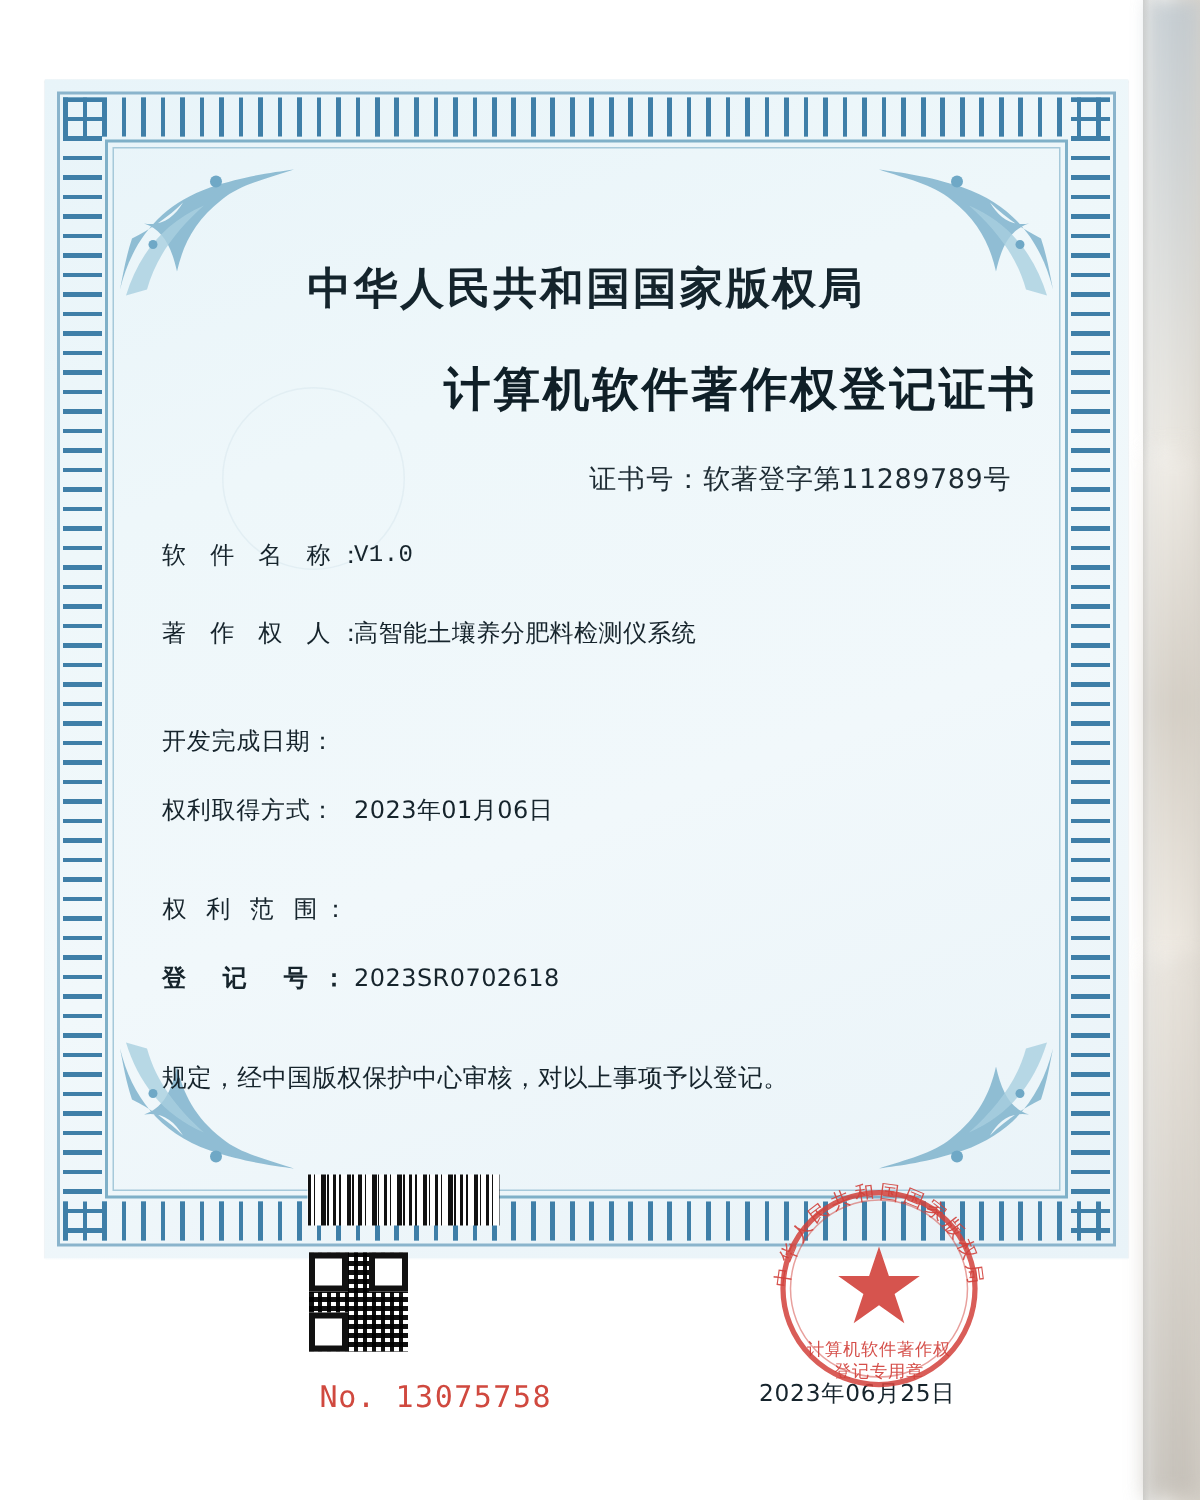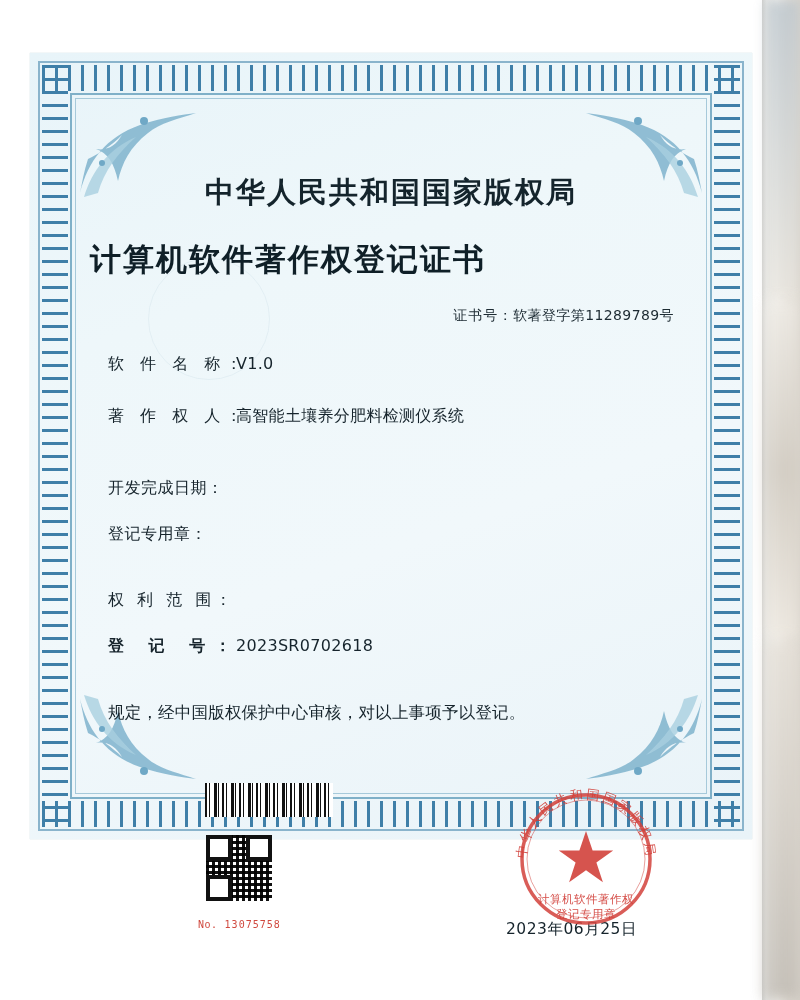--- a/index.html
+++ b/index.html
@@ -141,32 +141,32 @@
   .title-1 {
     text-align: center;
     font-family: "DejaVu Serif", "Liberation Serif", serif;
     font-size: 29px;
     letter-spacing: 2px;
     font-weight: 700;
     color: #14242c;
     margin: 24px 0 0 0;
   }
   .title-2 {
-    text-align: left;
+    text-align: right;
     font-family: "DejaVu Serif", "Liberation Serif", serif;
     font-size: 31px;
     letter-spacing: 2px;
     font-weight: 700;
     color: #0f1f27;
     margin: 26px 0 0 0;
   }
 
   .cert-no {
     text-align: right;
-    font-size: 14px;
+    font-size: 18px;
     letter-spacing: .4px;
     margin: 26px 18px 0 0;
     color: #1d2b33;
   }
   .cert-no .lbl { letter-spacing: 1px; }
 
   .field {
     display: flex;
     align-items: flex-start;
     margin: 0 0 0 18px;
@@ -176,27 +176,27 @@
   .field .lbl {
     width: 128px;
     flex: 0 0 128px;
     white-space: nowrap;
     letter-spacing: .5px;
   }
   .field .val {
     flex: 1;
     letter-spacing: .3px;
   }
-  .field .val .line2 { display: block; }
+  .field .val .line2 { display: block; font-family: Liberation Mono, monospace; }
 
   .gap-lg { height: 26px; }
   .gap-md { height: 20px; }
 
   .field.spaced-1 .lbl { letter-spacing: 5.5px; }
-  .field.spaced-2 .lbl { letter-spacing: 4px; }
+  .field.spaced-2 .lbl { letter-spacing: 4px; text-align: center; }
   .field.spaced-3 .lbl { letter-spacing: 9.5px; font-weight: bold; }
 
   .statement {
     margin: 34px 10px 0 18px;
     font-size: 16.5px;
     line-height: 40px;
     text-indent: 34px;
     letter-spacing: .2px;
   }
   .statement .l2 { display: block; text-indent: 0; }
@@ -234,23 +234,23 @@
   .qr .finder-bl {
     position: absolute;
     left: 0; bottom: 0;
     width: 18px; height: 18px;
     border: 4px solid #111;
     background: #fff;
   }
 
   .no-line {
     position: absolute;
-    left: 168px; top: 866px;
+    left: 183px; top: 866px;
     font-family: "DejaVu Sans Mono", "Liberation Mono", monospace;
-    font-size: 10px;
+    font-size: 20px;
     color: #d0493f;
     letter-spacing: 1px;
   }
   .no-line .no-label { letter-spacing: .5px; }
 
   .issue-date {
     position: absolute;
     left: 476px; top: 866px;
     font-size: 15.5px;
     color: #16242c;
@@ -357,21 +357,22 @@
       <div class="gap-lg"></div>
       <div class="gap-md"></div>
 
       <div class="field">
         <div class="lbl">开发完成日期：</div>
       </div>
 
       <div class="gap-md"></div>
 
       <div class="field">
-        <div class="lbl">登记专用章：</div>
+        <div class="lbl">权利取得方式：</div>
+        <div class="val">2023年01月06日</div>
       </div>
 
       <div class="gap-md"></div>
 
       <div class="field">
       </div>
 
       <div class="gap-md"></div>
 
       <div class="field spaced-2">

